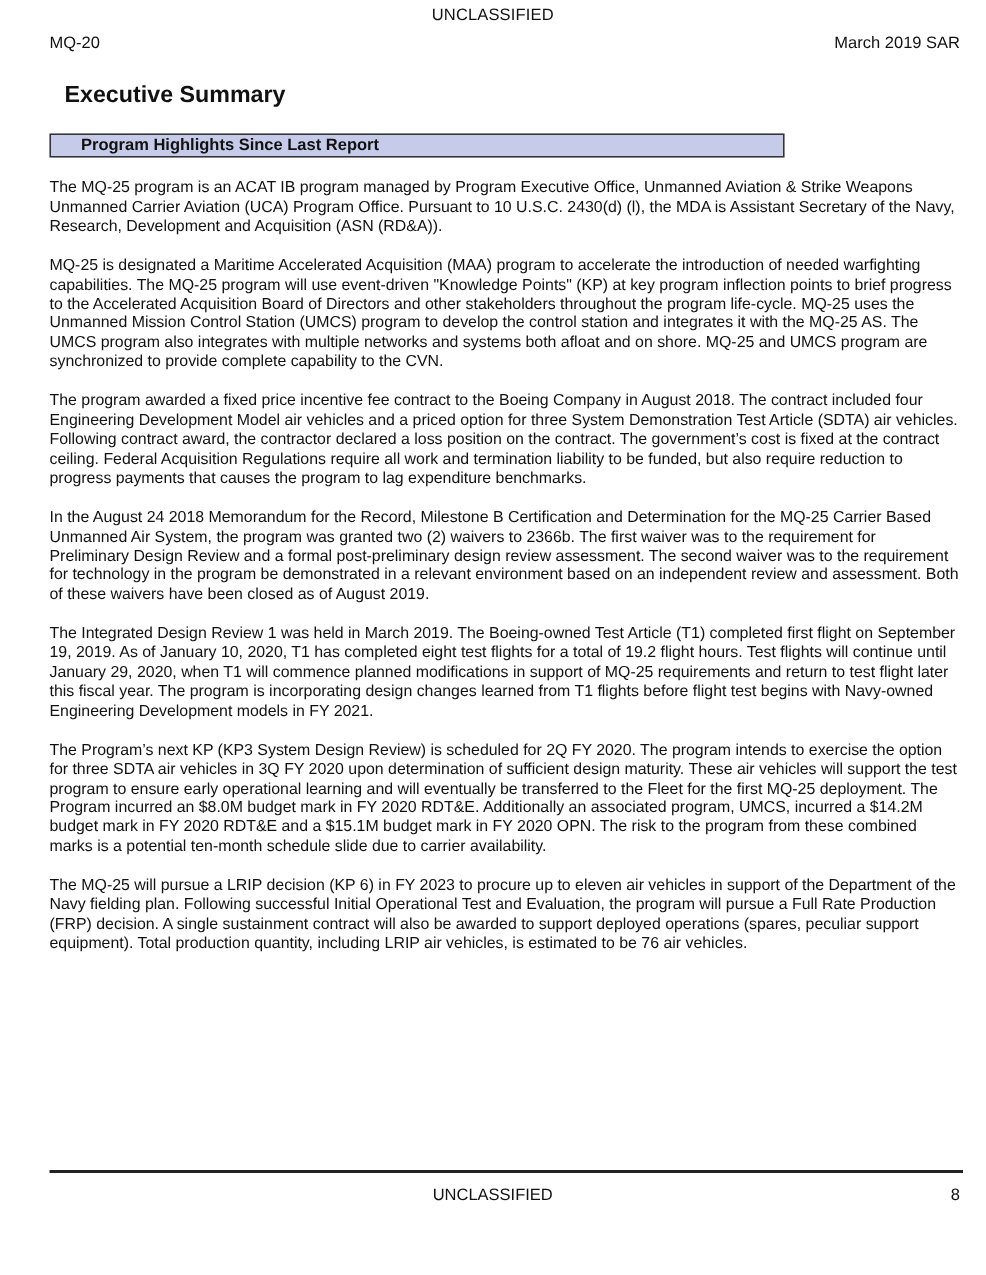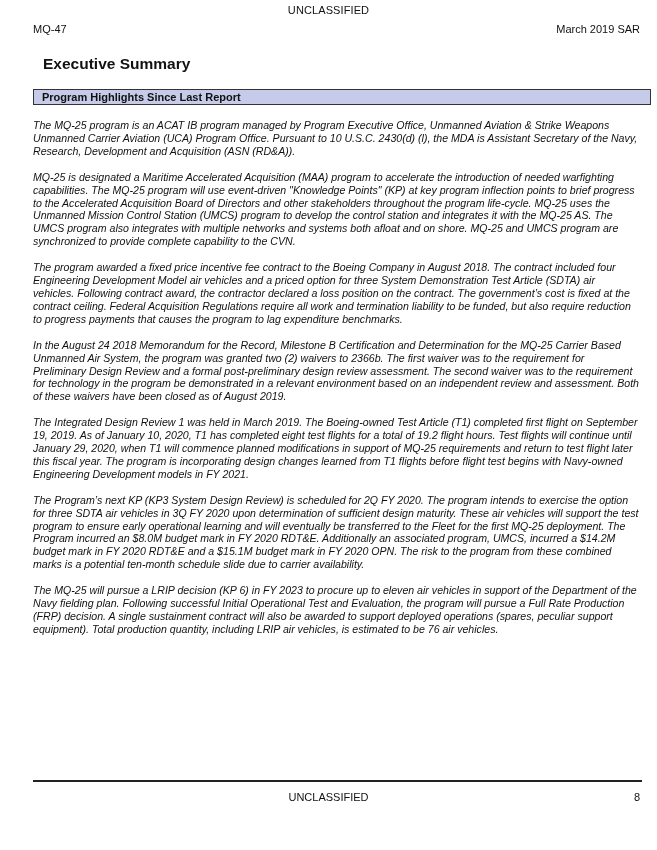--- a/index.html
+++ b/index.html
@@ -10,42 +10,42 @@
   .classif-top {
     position: absolute; top: 4px; left: 0; width: 657px; text-align: center;
     font-size: 11px; letter-spacing: 0.1px;
   }
   .hdr-left { position: absolute; top: 23px; left: 33px; font-size: 11px; }
   .hdr-right { position: absolute; top: 23px; right: 17px; font-size: 11px; }
   .title {
     position: absolute; top: 55px; left: 43px; font-size: 15.5px; font-weight: bold;
   }
   .section-bar {
-    position: absolute; top: 89px; left: 33px; width: 618px; height: 16px;
+    position: absolute; top: 89px; left: 33px; width: 490px; height: 16px;
     background: #c5cbe8; border: 1px solid #333; box-sizing: border-box;
-    font-size: 11px; font-weight: bold; line-height: 14px; padding-left: 8px;
+    font-size: 11px; font-weight: bold; line-height: 14px; padding-left: 20px;
   }
   .body {
     position: absolute; top: 119px; left: 33px; width: 606px;
     font-size: 10.6px; line-height: 12.9px;
   }
-  .body p { margin: 0 0 13px 0; font-style: italic; }
+  .body p { margin: 0 0 13px 0; }
   .footer-rule {
     position: absolute; top: 780px; left: 33px; width: 609px; height: 2px; background: #222;
   }
   .classif-bottom {
     position: absolute; top: 791px; left: 0; width: 657px; text-align: center; font-size: 11px;
   }
   .page-num { position: absolute; top: 791px; right: 17px; font-size: 11px; }
 </style>
 </head>
 <body>
 
 <div class="classif-top">UNCLASSIFIED</div>
-<div class="hdr-left">MQ-47</div>
+<div class="hdr-left">MQ-20</div>
 <div class="hdr-right">March 2019 SAR</div>
 
 <div class="title">Executive Summary</div>
 
 <div class="section-bar">Program Highlights Since Last Report</div>
 
 <div class="body">
   <p>The MQ-25 program is an ACAT IB program managed by Program Executive Office, Unmanned Aviation &amp; Strike Weapons Unmanned Carrier Aviation (UCA) Program Office. Pursuant to 10 U.S.C. 2430(d) (l), the MDA is Assistant Secretary of the Navy, Research, Development and Acquisition (ASN (RD&amp;A)).</p>
   <p>MQ-25 is designated a Maritime Accelerated Acquisition (MAA) program to accelerate the introduction of needed warfighting capabilities. The MQ-25 program will use event-driven "Knowledge Points" (KP) at key program inflection points to brief progress to the Accelerated Acquisition Board of Directors and other stakeholders throughout the program life-cycle. MQ-25 uses the Unmanned Mission Control Station (UMCS) program to develop the control station and integrates it with the MQ-25 AS. The UMCS program also integrates with multiple networks and systems both afloat and on shore. MQ-25 and UMCS program are synchronized to provide complete capability to the CVN.</p>
   <p>The program awarded a fixed price incentive fee contract to the Boeing Company in August 2018. The contract included four Engineering Development Model air vehicles and a priced option for three System Demonstration Test Article (SDTA) air vehicles. Following contract award, the contractor declared a loss position on the contract. The government’s cost is fixed at the contract ceiling. Federal Acquisition Regulations require all work and termination liability to be funded, but also require reduction to progress payments that causes the program to lag expenditure benchmarks.</p>

